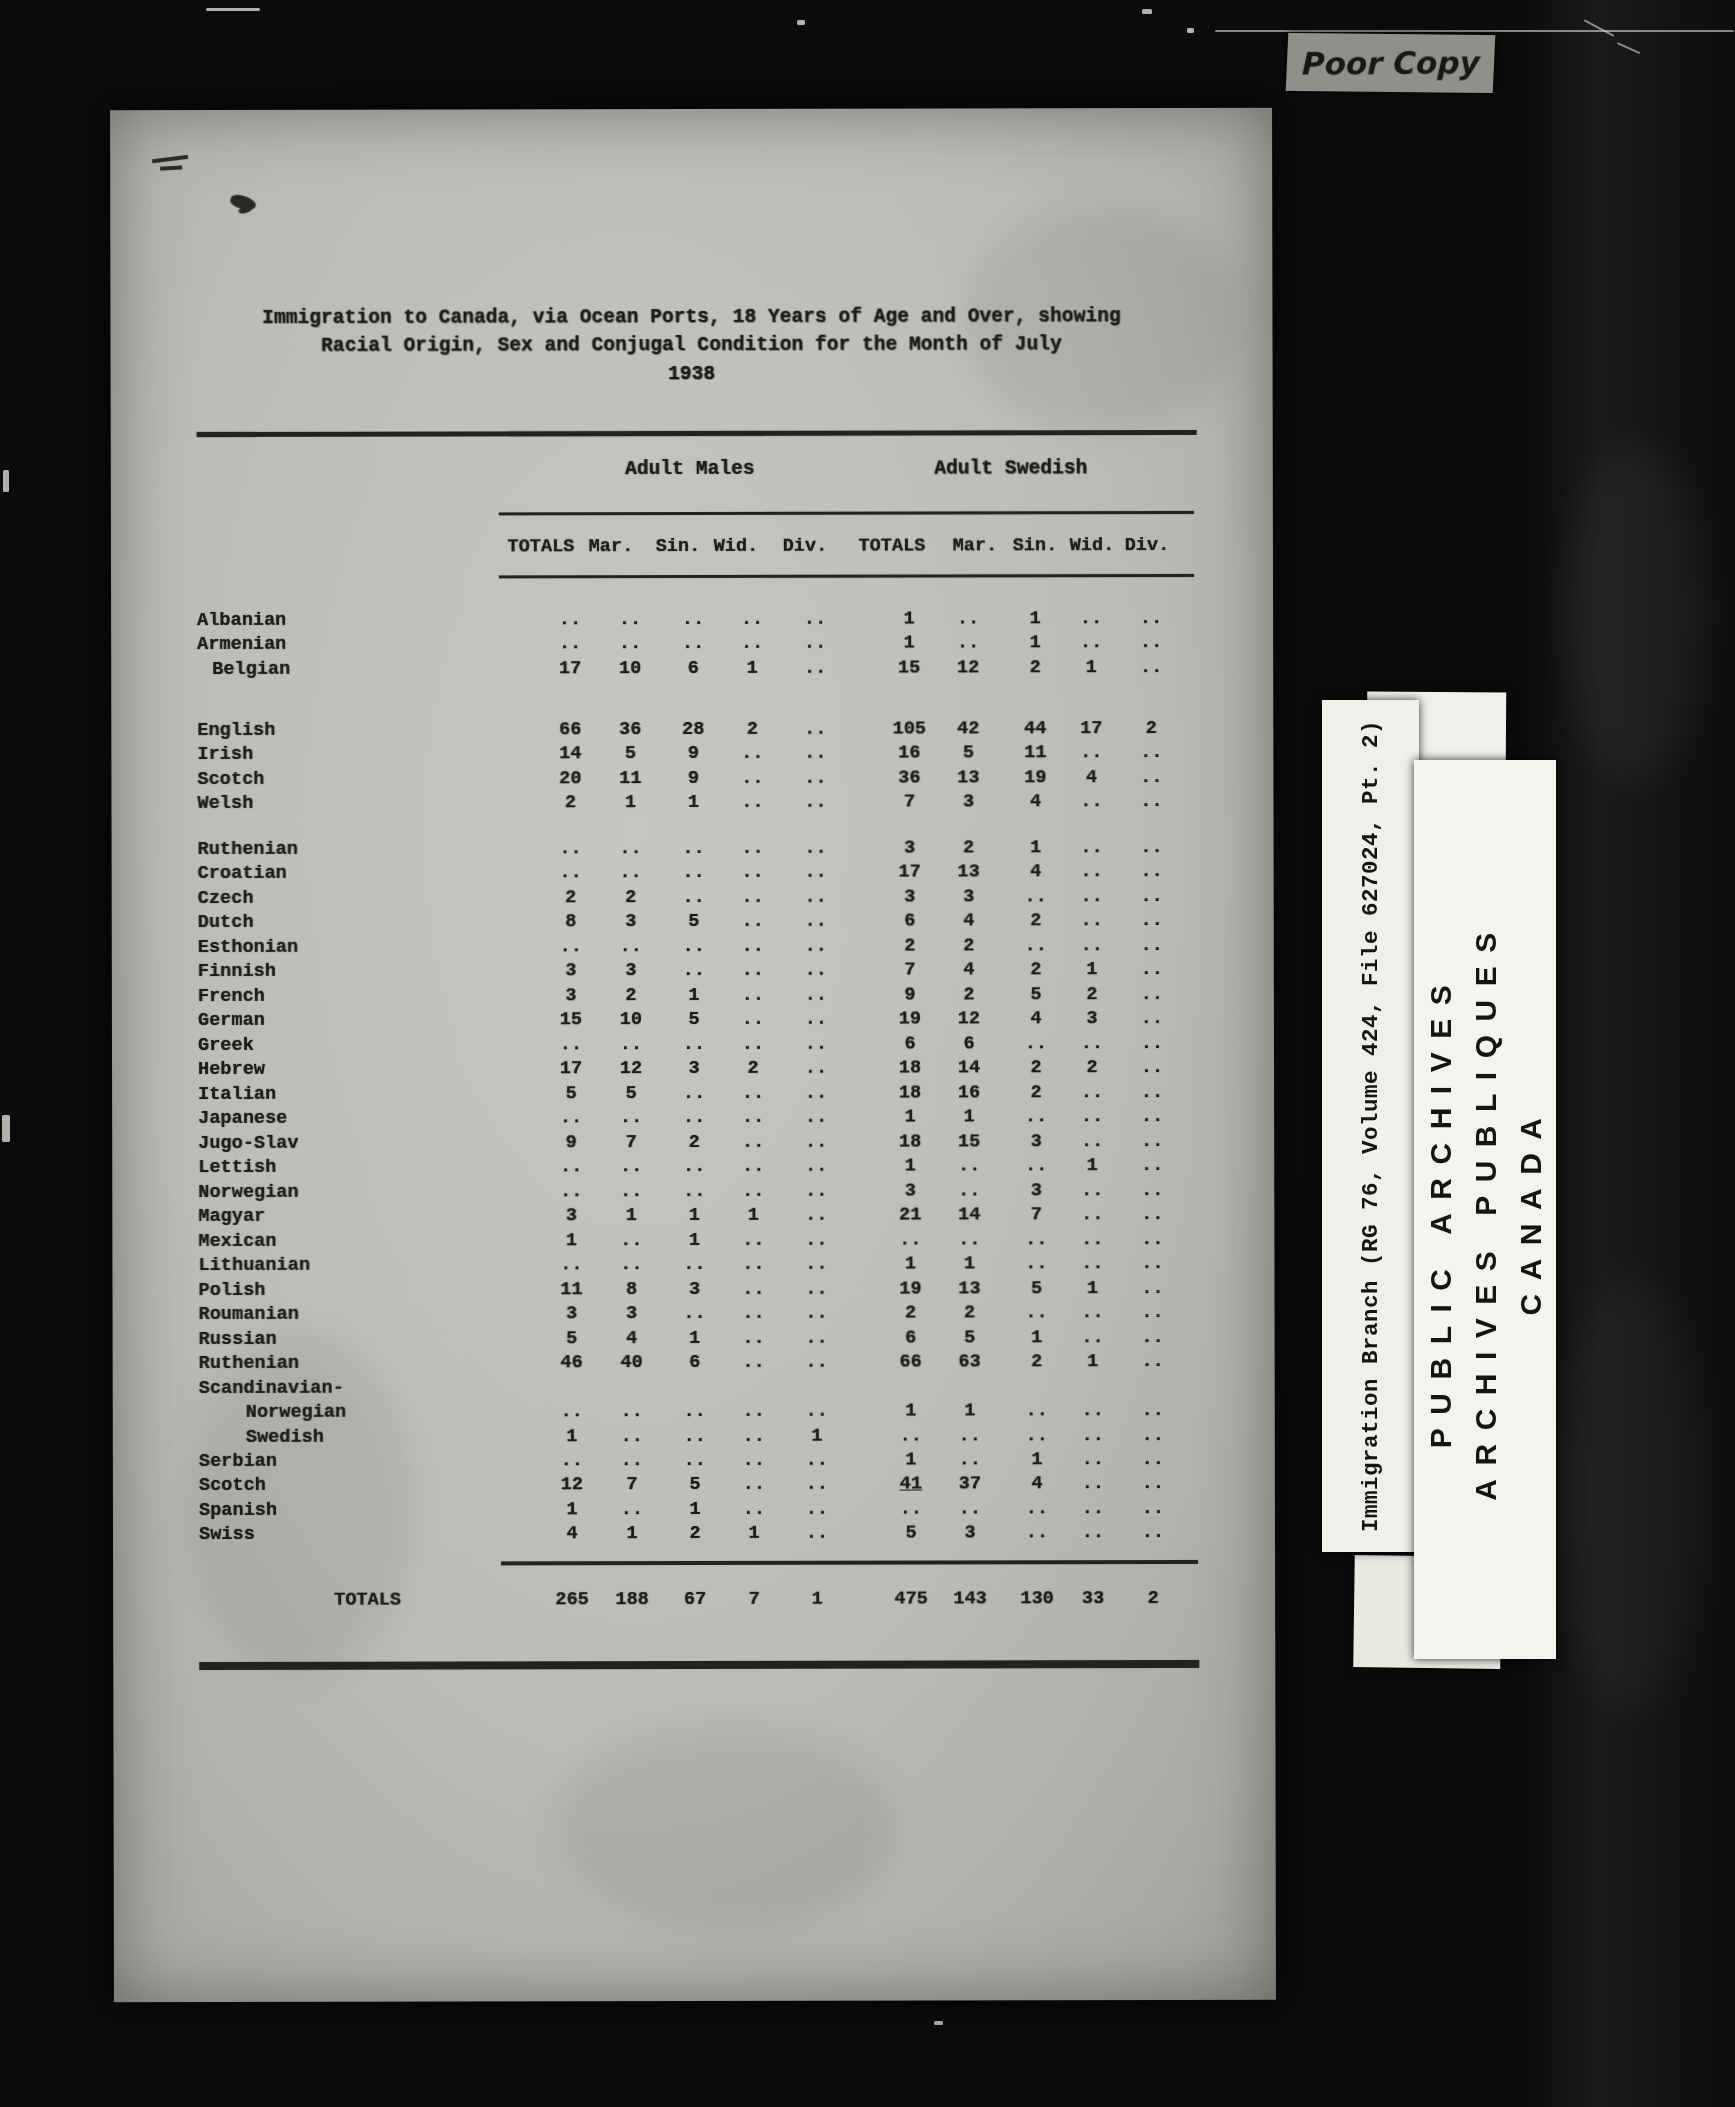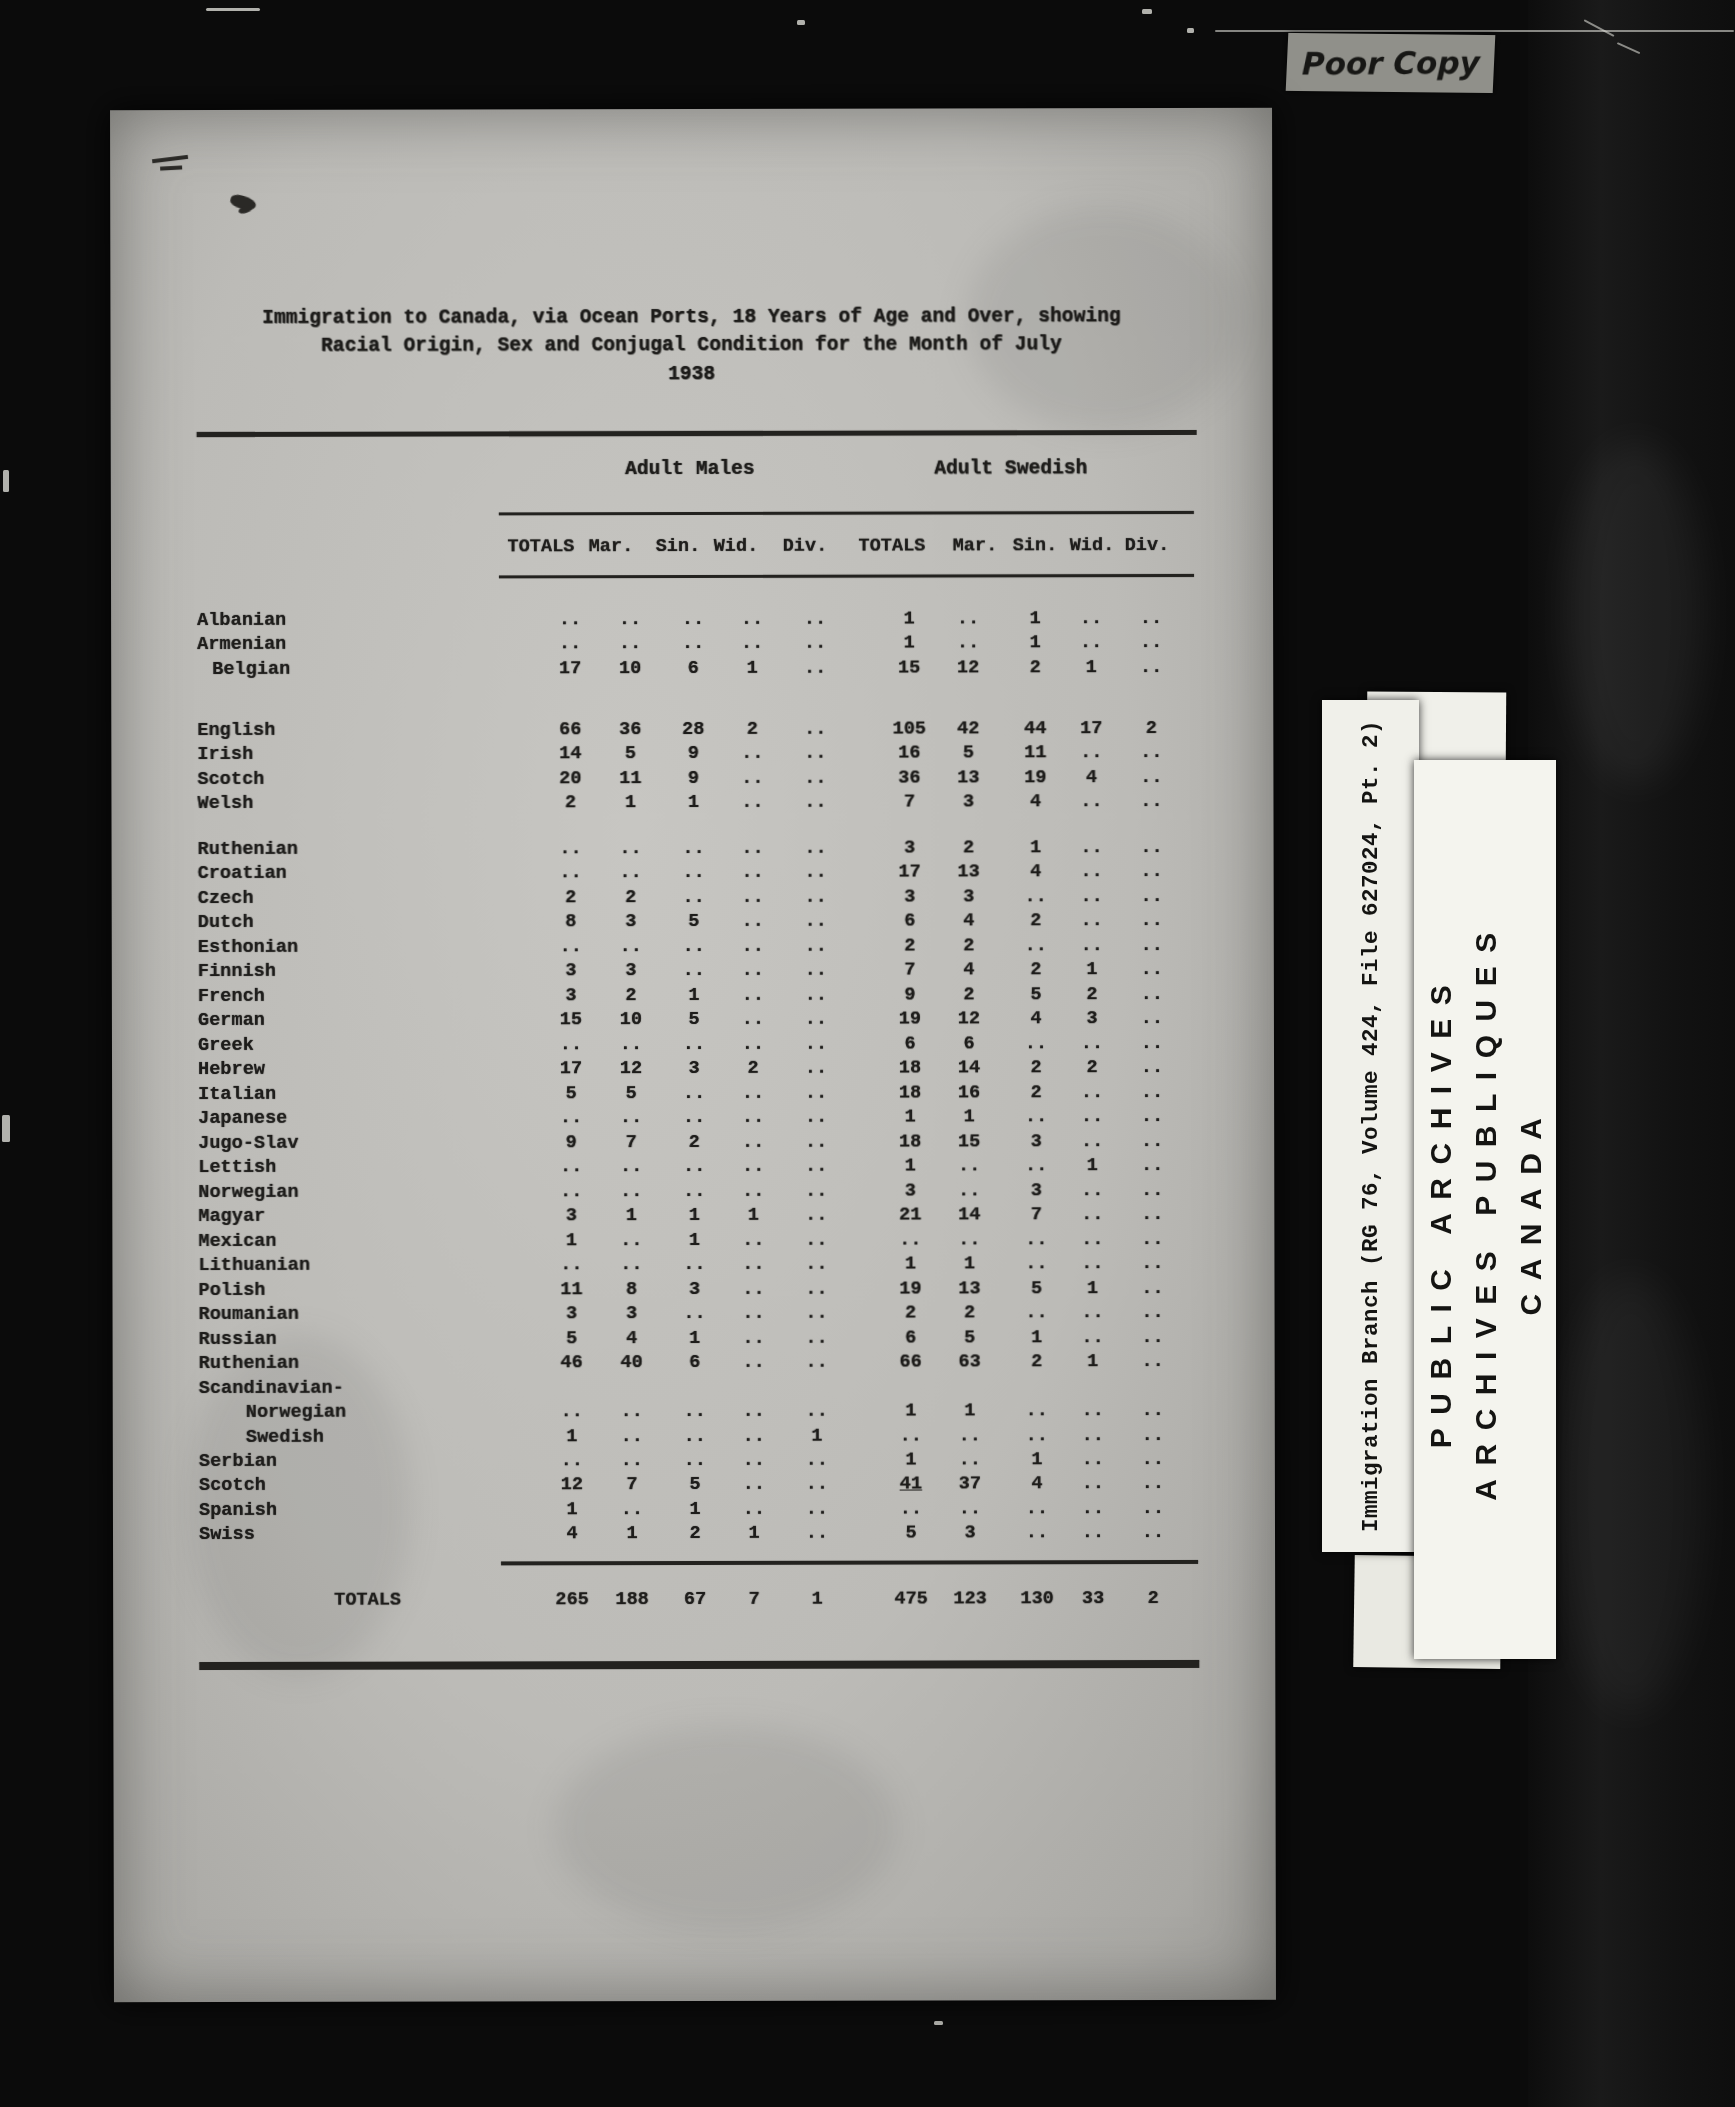--- a/index.html
+++ b/index.html
@@ -495,21 +495,21 @@
       </div>
 
     <div id="totals-row">
       <span class="row-lbl" style="left:221px;top:1480px;">TOTALS</span>
     <span class="cell" style="left: 420px; top: 1480px;">265</span>
         <span class="cell" style="left: 480px; top: 1480px;">188</span>
         <span class="cell" style="left: 543px; top: 1480px;">67</span>
         <span class="cell" style="left: 602px; top: 1480px;">7</span>
         <span class="cell" style="left: 665px; top: 1480px;">1</span>
         <span class="cell" style="left: 759px; top: 1480px;">475</span>
-        <span class="cell" style="left: 818px; top: 1480px;">123</span>
+        <span class="cell" style="left: 818px; top: 1480px;">143</span>
         <span class="cell" style="left: 885px; top: 1480px;">130</span>
         <span class="cell" style="left: 941px; top: 1480px;">33</span>
         <span class="cell" style="left: 1001px; top: 1480px;">2</span>
       </div>
   </div>
 
   <div class="sticker" style="left:1367px;top:692px;width:139px;height:72px;transform:rotate(0.4deg);"></div>
   <div class="sticker" style="left:1354px;top:1556px;width:147px;height:112px;transform:rotate(0.8deg);background:#e9e9e2;"></div>
 
   <div class="sticker" style="left:1322px;top:700px;width:97px;height:852px;">

